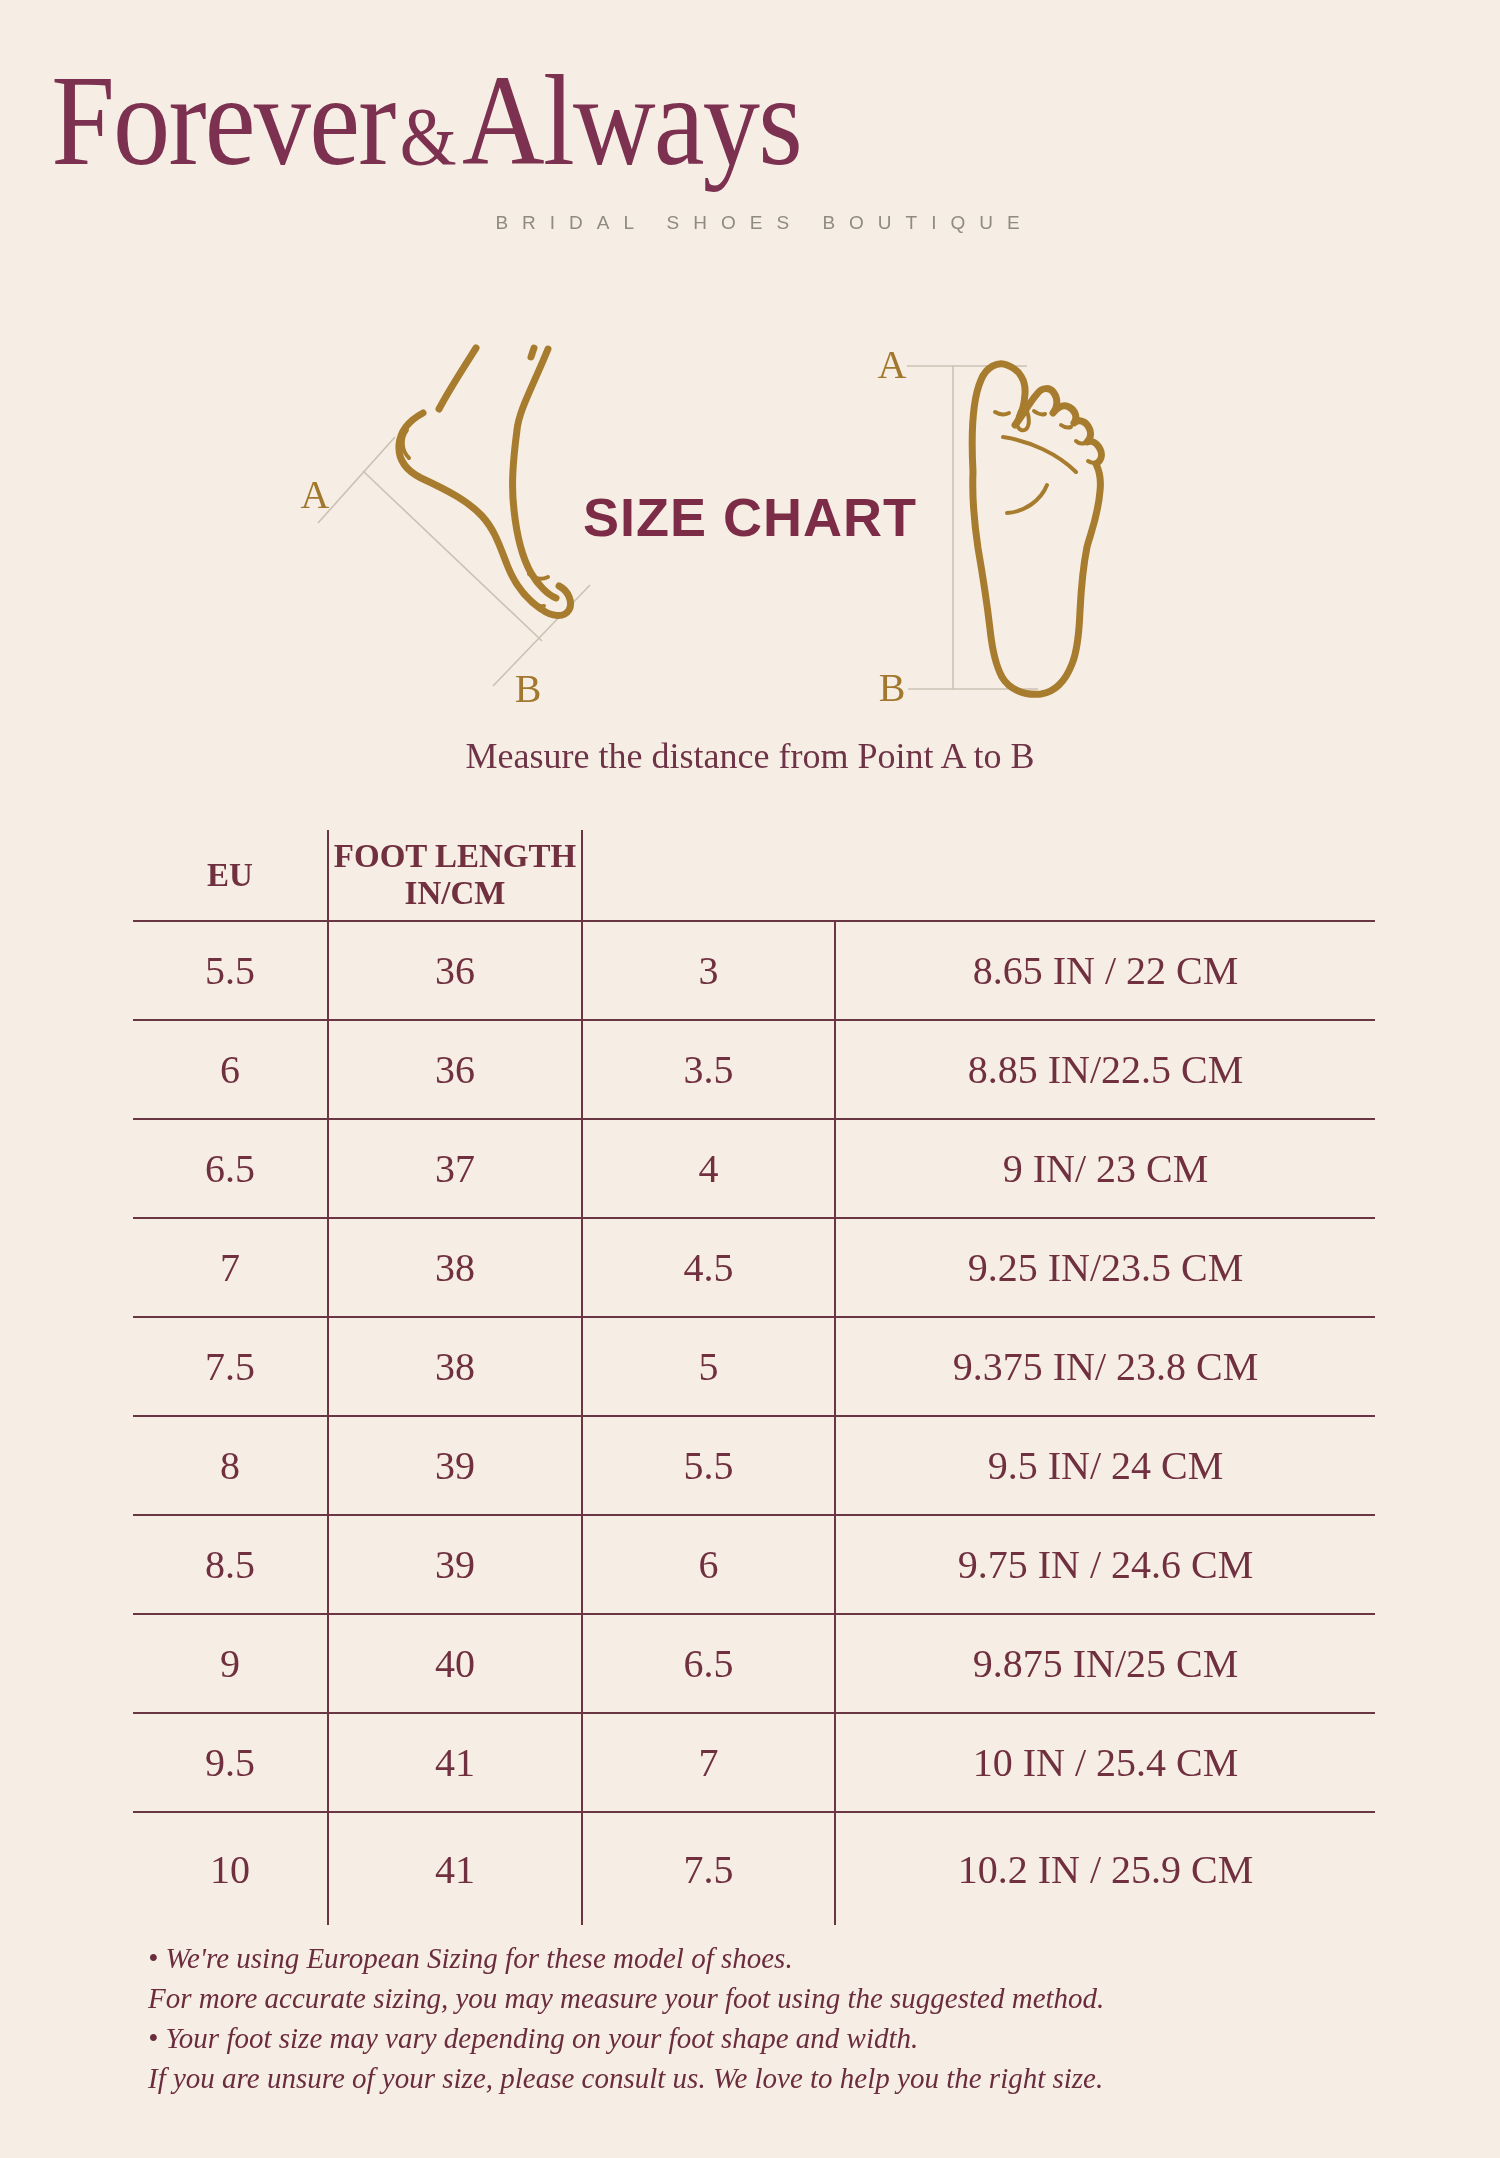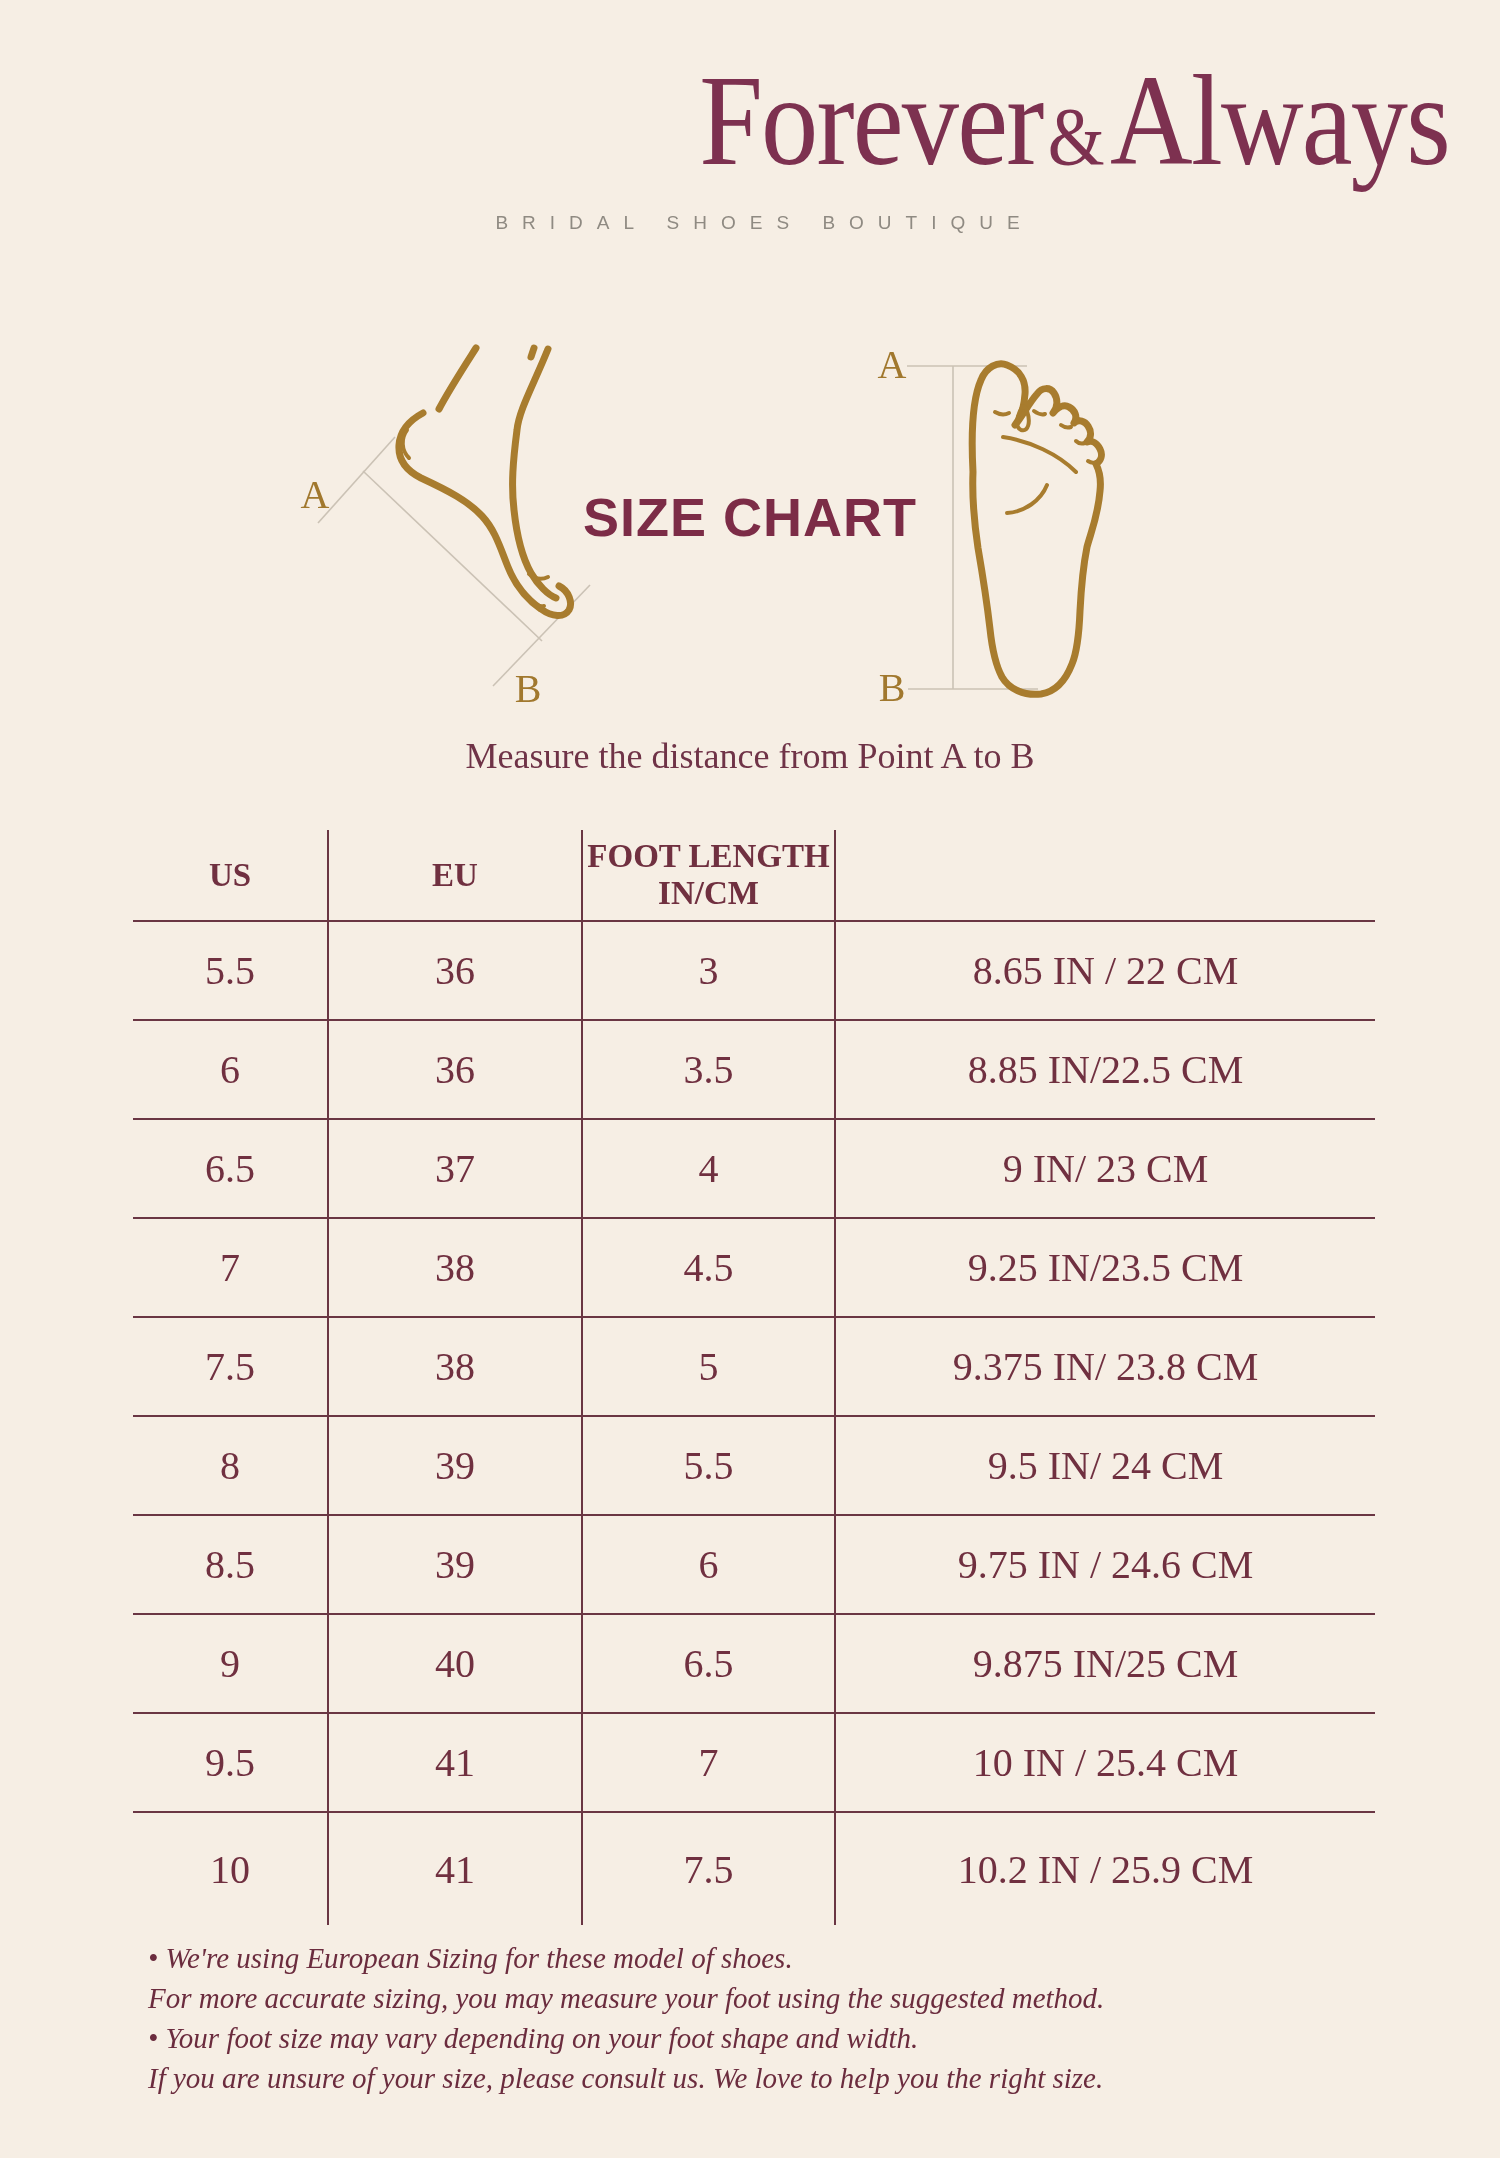--- a/index.html
+++ b/index.html
@@ -14,21 +14,21 @@
     --measure:#6f3347;
   }
   html,body{margin:0;padding:0;}
   body{
     width:1500px;height:2158px;position:relative;overflow:hidden;
     background:var(--bg);
     font-family:"Liberation Serif","DejaVu Serif",serif;
   }
   .logo{
     position:absolute;top:52px;left:0;width:100%;
-    text-align:right;color:var(--maroon);line-height:1.05;
+    text-align:left;color:var(--maroon);line-height:1.05;
     font-size:130px;letter-spacing:-2px;white-space:nowrap;
   }
   .logo .inner{display:inline-block;transform:scaleX(.88);transform-origin:center;}
   .logo .amp{font-size:.64em;letter-spacing:0;padding:0 6px;}
   .tagline{
     position:absolute;top:212px;left:0;width:100%;text-align:center;
     font-family:"Liberation Sans",sans-serif;font-size:19px;color:var(--gray);
     letter-spacing:14px;padding-left:29px;box-sizing:border-box;
   }
   .size-chart-title{
@@ -113,21 +113,20 @@
     <path d="M 228,131 C 231,133 234,133 236,132"></path>
   </g>
   <text x="32" y="48" font-size="40" fill="#a1782e" text-anchor="middle">A</text>
   <text x="32" y="371" font-size="40" fill="#a1782e" text-anchor="middle">B</text>
 </svg>
 
 <div class="measure-note">Measure the distance from Point A to B</div>
 
 <div class="size-table">
   <div class="t-row t-head">
-    <div>US</div>
     <div>EU</div>
     <div>FOOT LENGTH IN/CM</div>
   </div>
   <div class="t-row t-data">
     <div>5.5</div>
     <div>36</div>
     <div>3</div>
     <div>8.65 IN / 22 CM</div>
   </div>
   <div class="t-row t-data">

